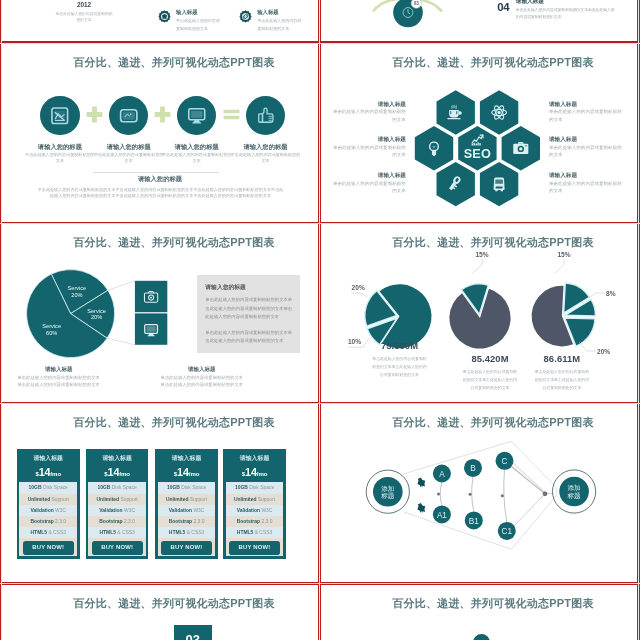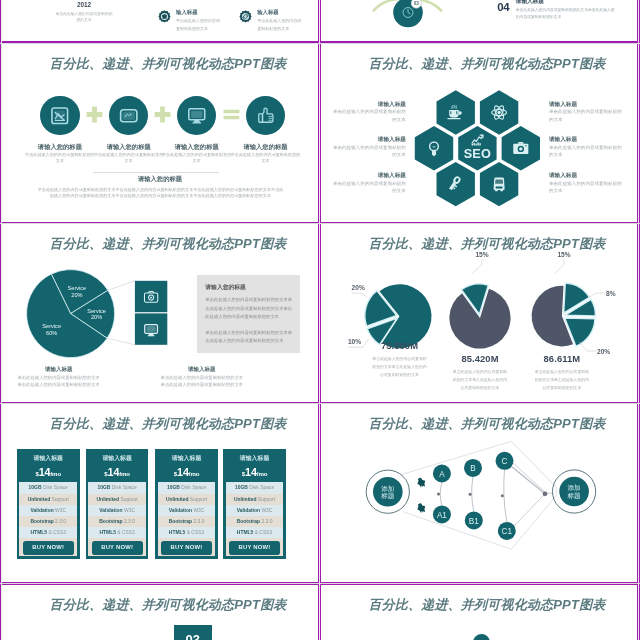--- a/index.html
+++ b/index.html
@@ -1,23 +1,23 @@
 <!DOCTYPE html>
 <html><head>
 <meta charset="utf-8">
 <style>
   html,body{margin:0;padding:0;}
   body{width:640px;height:640px;overflow:hidden;background:#ffffff;
        font-family:"Liberation Sans",sans-serif;-webkit-font-smoothing:antialiased;}
-  #page{position:absolute;left:0;top:0;width:640px;height:640px;overflow:hidden;background:#a21caf;}
+  #page{position:absolute;left:0;top:0;width:640px;height:640px;overflow:hidden;background:#b91c1c;}
   .slide{position:absolute;width:316px;height:178px;background:#ffffff;overflow:hidden;}
   .gline{position:absolute;background:#dcdcdc;z-index:5;}
   .vline{position:absolute;background:#e8e8e8;z-index:5;}
-  .stitle{position:absolute;left:8px;width:316px;text-align:center;font-size:13px;
-          color:#5b7b80;font-weight:bold;letter-spacing:.2px;font-style:italic;}
+  .stitle{position:absolute;left:14px;width:316px;text-align:center;font-size:11px;
+          color:#5b7b80;font-weight:bold;letter-spacing:.2px;}
   svg{display:block;}
 
   
   #s-plus .plus-row{position:absolute;left:0;top:52.3px;width:316px;height:42px;}
   .pcircle{position:absolute;width:39.4px;height:39.4px;border-radius:50%;background:#14646e;
            display:flex;align-items:center;justify-content:center;}
   .popr{position:absolute;width:17px;height:17px;top:10.3px;}
   #s-plus .plus-captions{position:absolute;left:0;top:99px;width:316px;}
   .pcap{position:absolute;width:72px;text-align:center;}
   .pcap .t{font-size:6.3px;font-weight:bold;color:#50676d;line-height:8.4px;}
@@ -316,21 +316,21 @@
         <path d="M284 69 L275.5 69 L267.5 73.5" fill="none" stroke="#c6c6c6" stroke-width="0.55"></path>
         <text x="285" y="71.8" text-anchor="start" font-family="Liberation Sans, sans-serif" font-size="6.6" font-weight="bold" fill="#58606c">8%</text>
         <path d="M275 127 L266 127 L258 118" fill="none" stroke="#c6c6c6" stroke-width="0.55"></path>
         <text x="276" y="130" text-anchor="start" font-family="Liberation Sans, sans-serif" font-size="6.6" font-weight="bold" fill="#58606c">20%</text>
       </svg>
     <div id="pie3caps">
         <div class="p3cap" style="left: 28.5px; top: 117px;">
           <div class="v">75.500M</div>
           <div class="b">单击此处输入您的内容或复制粘贴您的文本单击此处输入您的内容或复制粘贴您的文本</div>
         </div>
-        <div class="p3cap" style="left: 109px; top: 130.5px;">
+        <div class="p3cap" style="left: 119px; top: 130.5px;">
           <div class="v">85.420M</div>
           <div class="b">单击此处输入您的内容或复制粘贴您的文本单击此处输入您的内容或复制粘贴您的文本</div>
         </div>
         <div class="p3cap" style="left: 190.9px; top: 130.5px;">
           <div class="v">86.611M</div>
           <div class="b">单击此处输入您的内容或复制粘贴您的文本单击此处输入您的内容或复制粘贴您的文本</div>
         </div>
       </div>
   </div>
 

